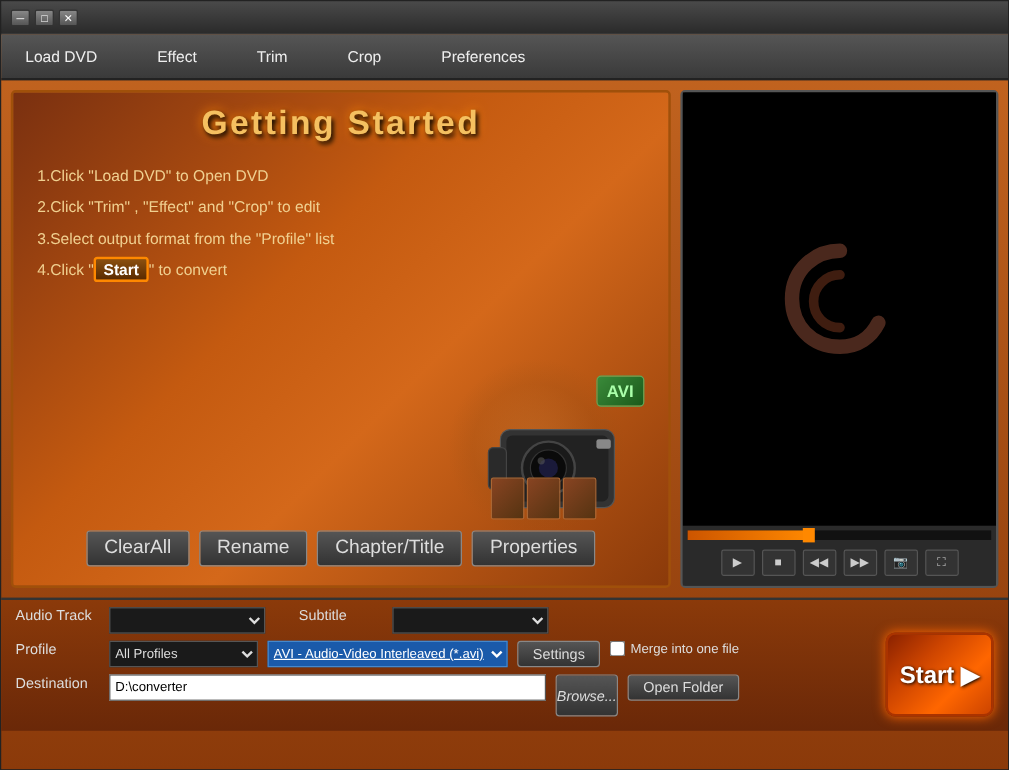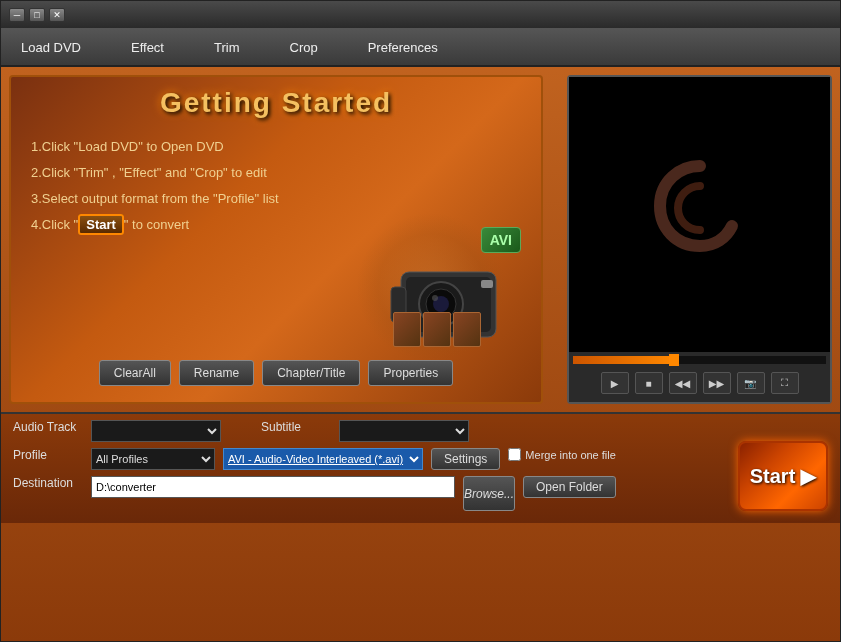--- a/index.html
+++ b/index.html
@@ -69,23 +69,23 @@
     }
     .toolbar-item {
       color: #eee;
       font-size: 13px;
       cursor: pointer;
       padding: 4px 10px;
     }
 
     #content-row {
       display: flex;
-      gap: 24px;
+      gap: 8px;
       padding: 8px;
-      height: 345px;
+      height: 431px;
     }
 
     
     #left-panel {
       flex: 1;
       background: linear-gradient(135deg, #7a3010 0%, #c45a10 40%, #d4681a 60%, #8b3a0a 100%);
       border: 2px solid #a0500a;
       border-radius: 4px;
       padding: 10px;
       position: relative;
@@ -166,21 +166,21 @@
       right: 0;
     }
 
     .action-btn {
       background: linear-gradient(to bottom, #555, #333);
       border: 1px solid #888;
       border-radius: 3px;
       color: #ddd;
       padding: 5px 14px;
       cursor: pointer;
-      font-size: 12px;
+      font-size: 16px;
     }
 
     
     #right-panel {
       width: 265px;
       background: #1a1a1a;
       border: 2px solid #555;
       border-radius: 4px;
       display: flex;
       flex-direction: column;
@@ -358,21 +358,21 @@
       color: #fff;
       text-shadow: 1px 1px 3px #000;
       box-shadow: 0 0 10px #ff6600;
     }
 
     #form-wrapper {
       position: relative;
       padding-bottom: 0;
     }
 
-    .subtitle-label { margin-left: 32px; }
+    .subtitle-label { margin-left: 20px; }
 
     
     #app-window {
       width: 841px;
       height: 642px;
       display: flex;
       flex-direction: column;
       border: 1px solid #222;
     }
 

